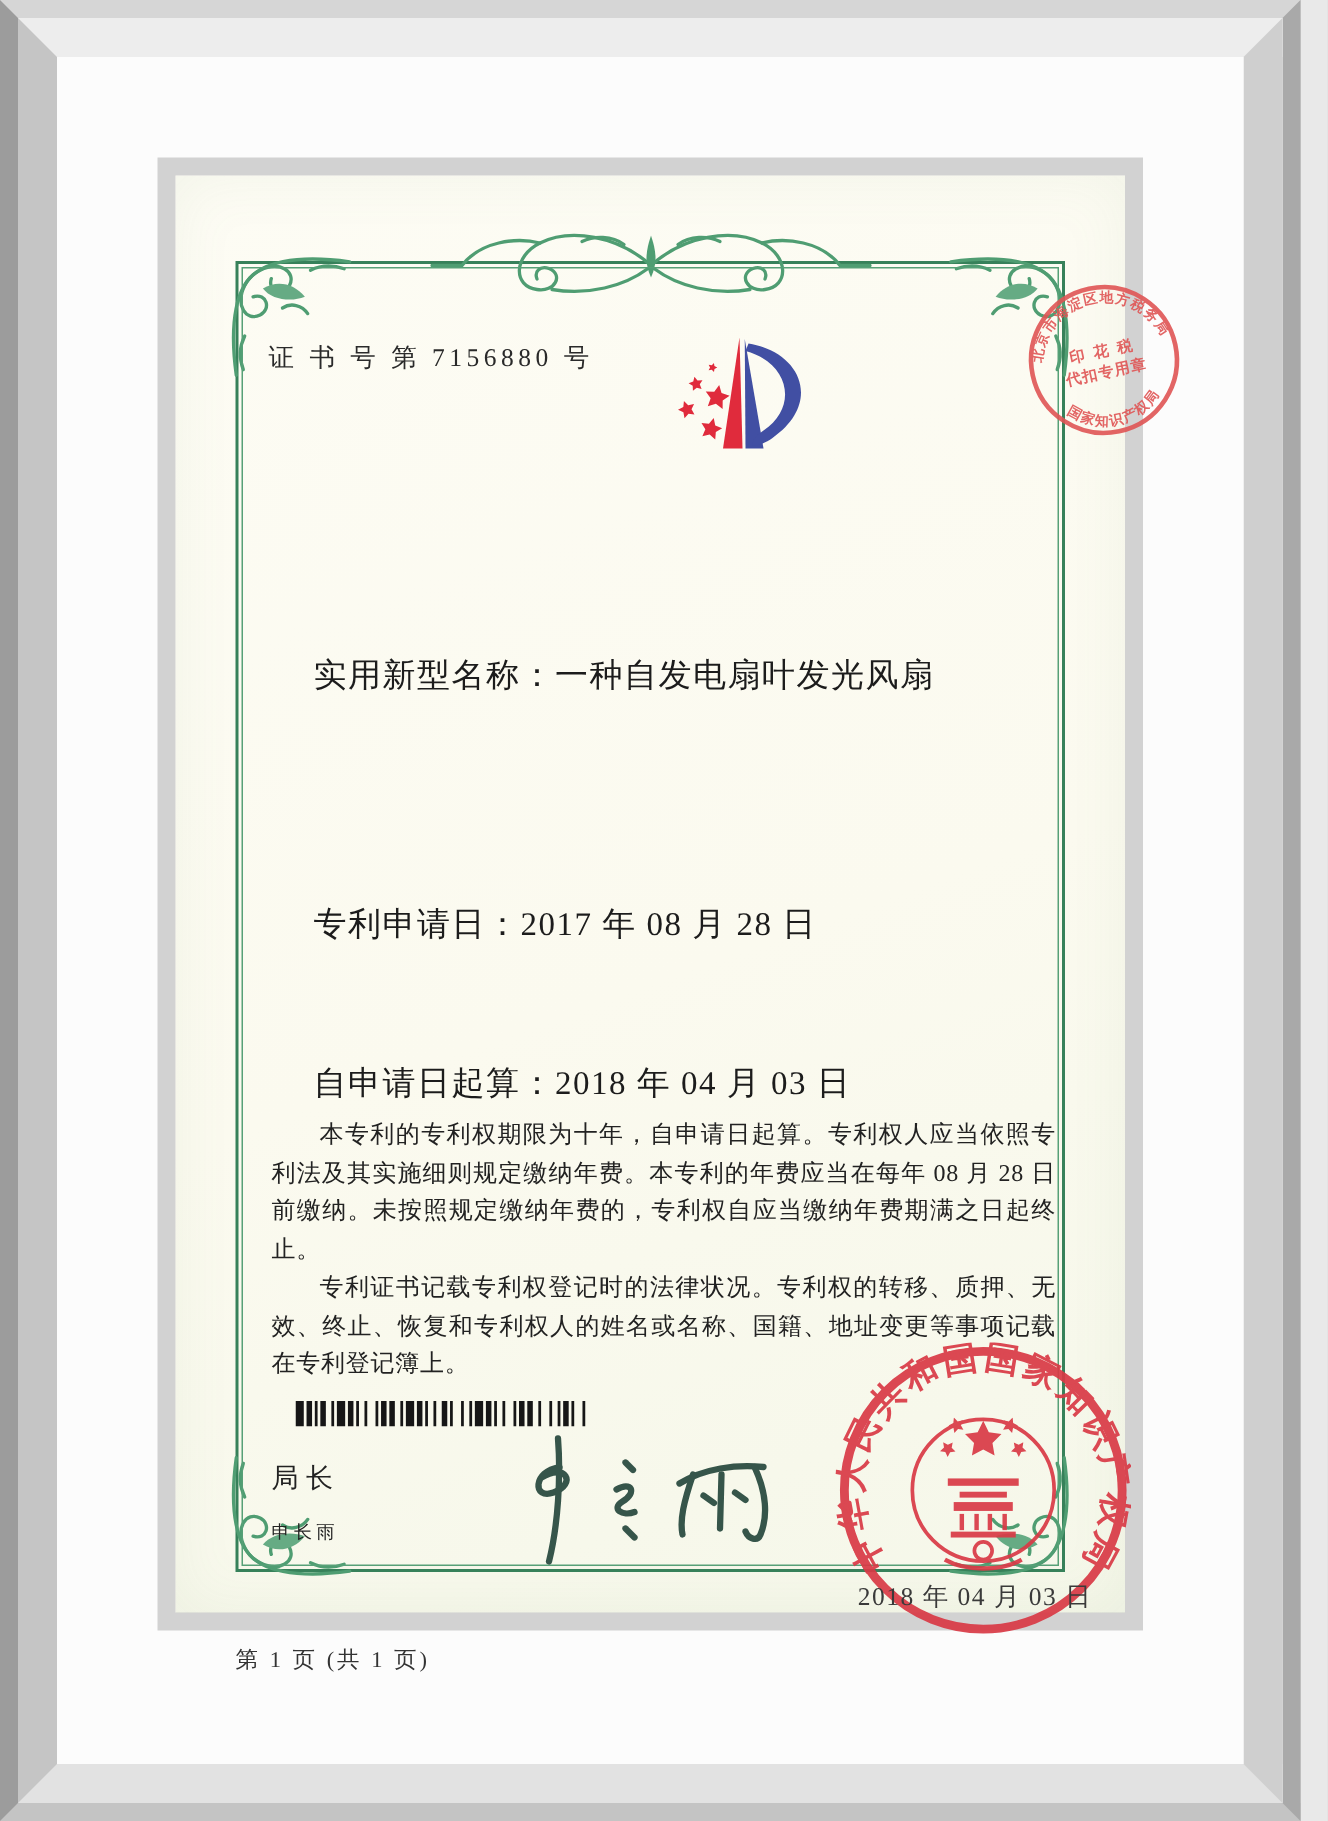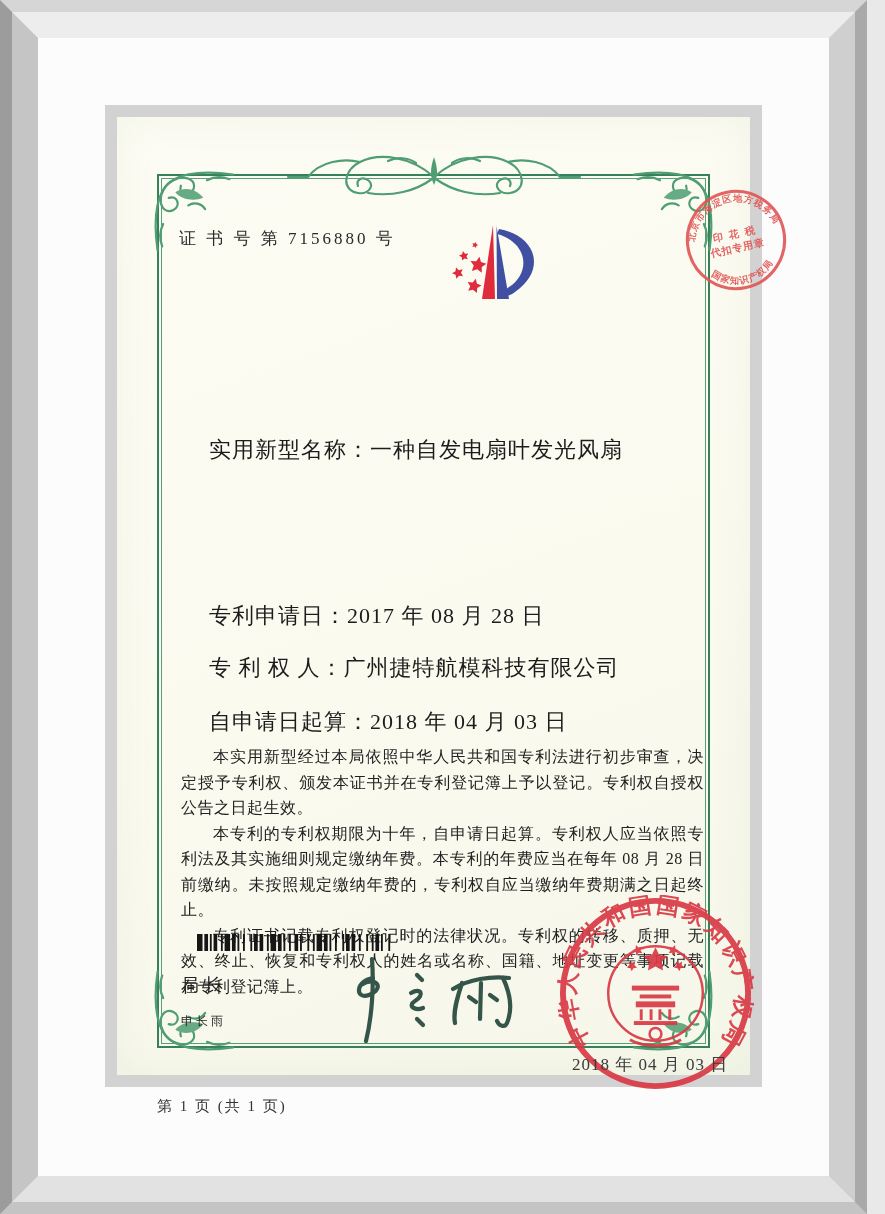--- a/index.html
+++ b/index.html
@@ -114,25 +114,23 @@
             <use href="#star" x="-10" y="-10" width="20" height="20" transform="translate(35,36) scale(0.5) rotate(-12)"></use>
             <use href="#star" x="-10" y="-10" width="20" height="20" transform="translate(49,45) scale(0.85) rotate(10)"></use>
             <use href="#star" x="-10" y="-10" width="20" height="20" transform="translate(29,53) scale(0.6) rotate(-20)"></use>
             <use href="#star" x="-10" y="-10" width="20" height="20" transform="translate(45,66) scale(0.75) rotate(14)"></use>
           </g>
         </svg>
 
 
         <div class="frow r0"><span>实用新型名称：</span><span>一种自发电扇叶发光风扇</span></div>
         <div class="frow r3"><span>专利申请日：</span><span>2017 年 08 月 28 日</span></div>
-        <div class="frow r4"><span>专 利 权 人：</span><span>广州捷特航模科技有限公司</span></div>
         <div class="frow r5"><span>自申请日起算：</span><span>2018 年 04 月 03 日</span></div>
 
         <div class="body-text">
-          <p>本实用新型经过本局依照中华人民共和国专利法进行初步审查，决定授予专利权、颁发本证书并在专利登记簿上予以登记。专利权自授权公告之日起生效。</p>
           <p>本专利的专利权期限为十年，自申请日起算。专利权人应当依照专利法及其实施细则规定缴纳年费。本专利的年费应当在每年 08 月 28 日前缴纳。未按照规定缴纳年费的，专利权自应当缴纳年费期满之日起终止。</p>
           <p>专利证书记载专利权登记时的法律状况。专利权的转移、质押、无效、终止、恢复和专利权人的姓名或名称、国籍、地址变更等事项记载在专利登记簿上。</p>
         </div>
 
         <div class="barcode"><svg viewBox="0 0 106 18" preserveAspectRatio="none">
               <rect x="0" y="0" width="3" height="18"></rect>
               <rect x="4" y="0" width="2" height="18"></rect>
               <rect x="7" y="0" width="1" height="18"></rect>
               <rect x="9" y="0" width="2" height="18"></rect>
               <rect x="13" y="0" width="1" height="18"></rect>

